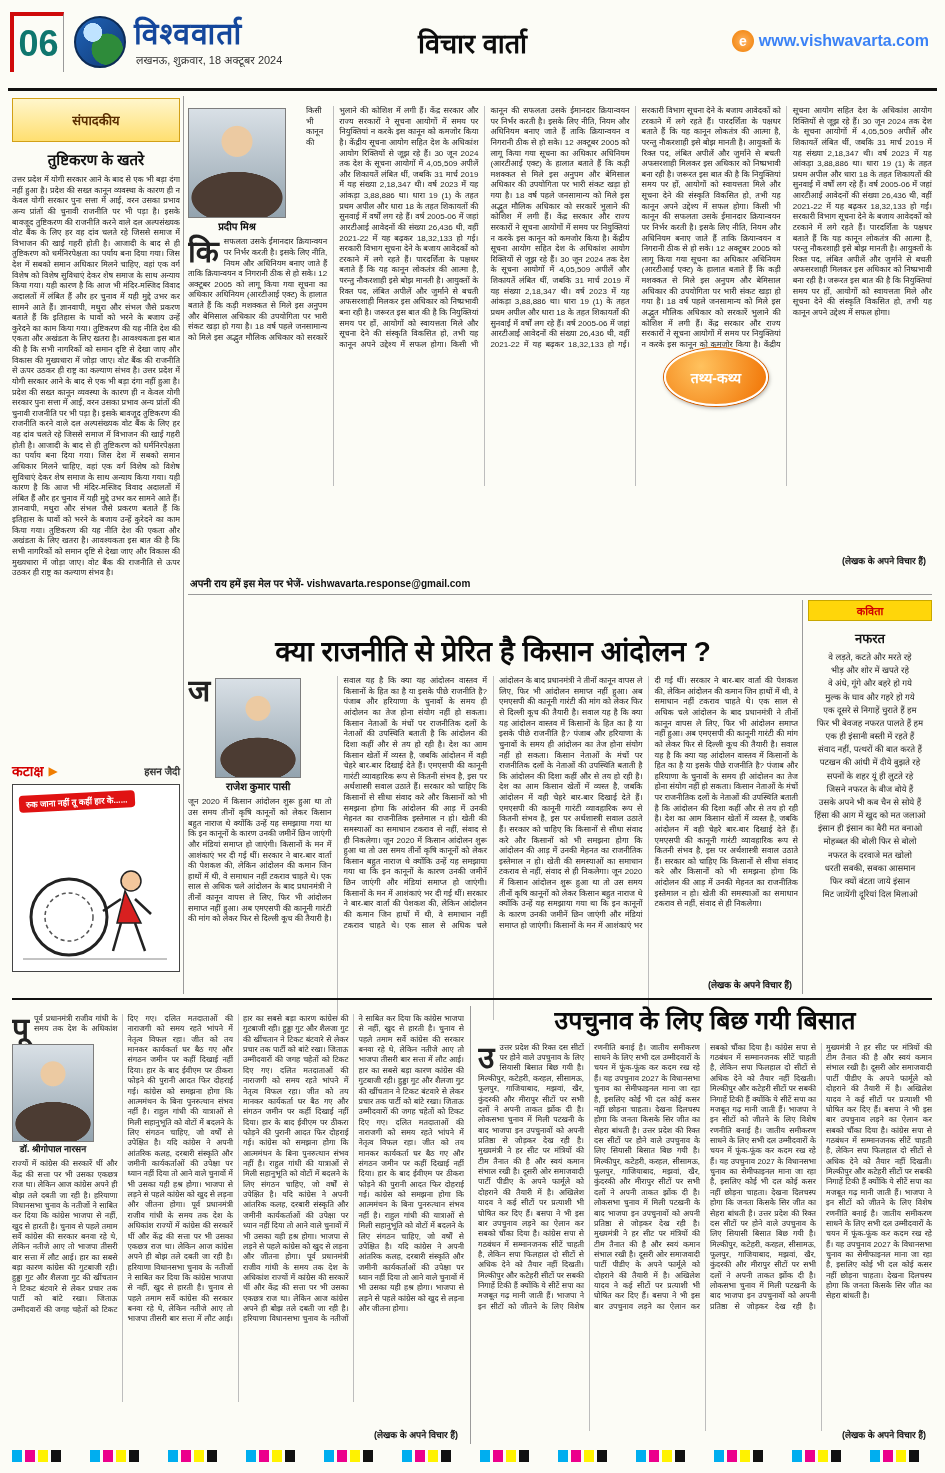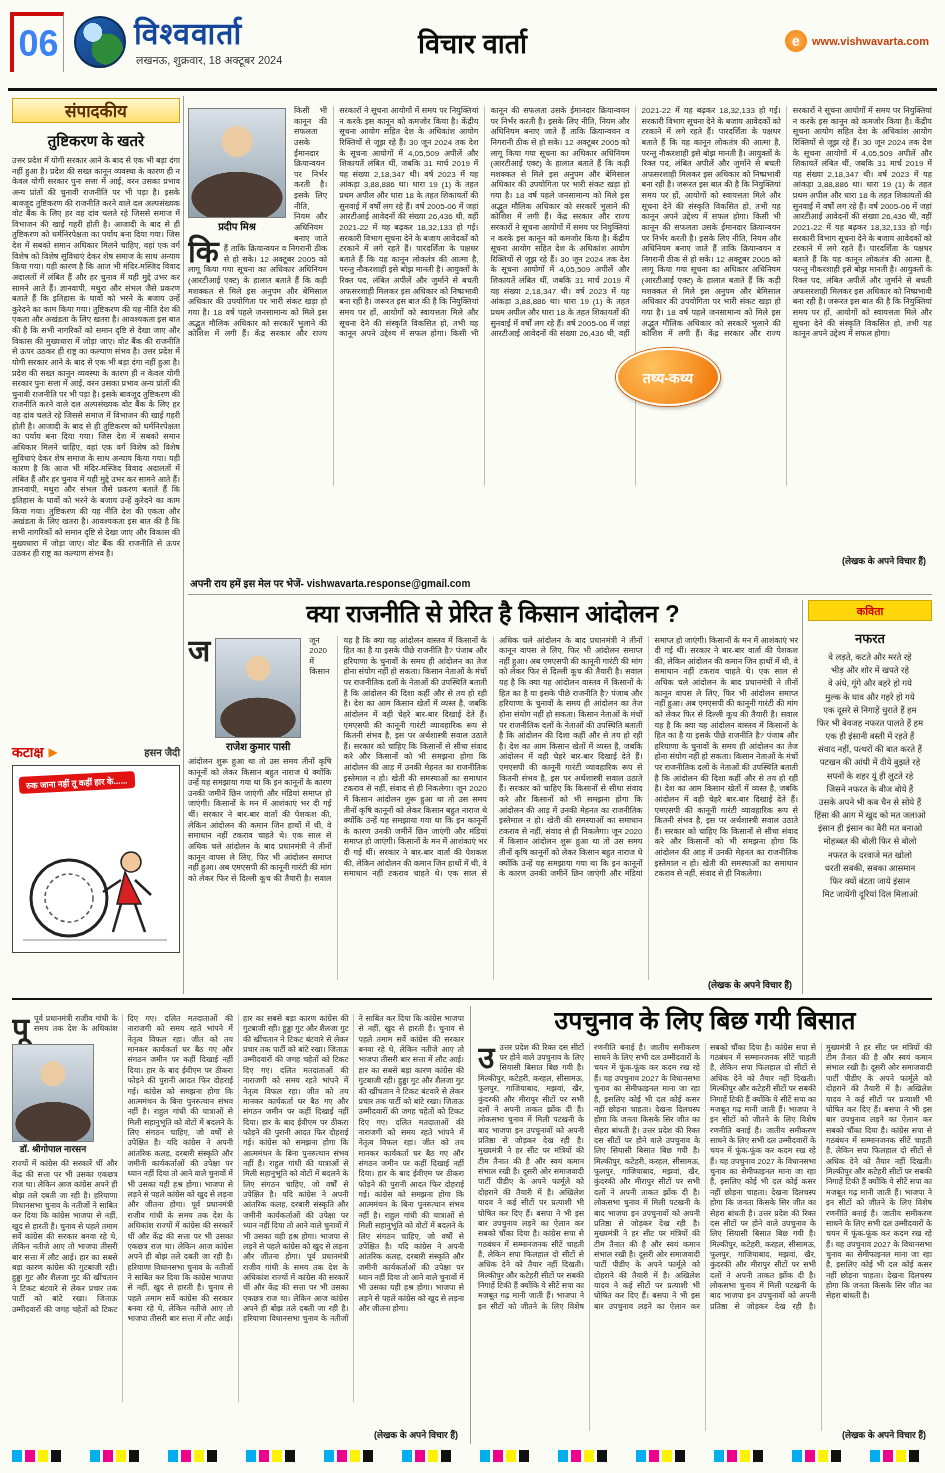--- a/index.html
+++ b/index.html
@@ -4,60 +4,60 @@
 <style>
   * { margin:0; padding:0; box-sizing:border-box; }
   body { background:#e8e8e4; font-family:"Liberation Sans", sans-serif; }
   #page { position:relative; width:945px; height:1473px; margin:0 auto;
           background:#fcfcf6; color:#161616; overflow:hidden; }
 
   
   .pageno { position:absolute; left:10px; top:12px; width:54px; height:60px;
             border-left:4px solid #cf0a0a; border-top:4px solid #cf0a0a;
             border-right:1px solid #9a9a9a; display:flex; align-items:center; justify-content:center;
-            font-size:36px; font-weight:bold; color:#3b82f6; }
+            font-size:36px; font-weight:bold; color:#0f766e; }
   .logo { position:absolute; left:74px; top:16px; width:52px; height:52px; border-radius:50%;
           background: radial-gradient(circle at 35% 30%, #bfe3ff 0 20%, transparent 21%),
                       radial-gradient(circle at 65% 65%, #2e8b3a 0 35%, transparent 36%),
                       linear-gradient(135deg,#1f63b8,#123a75);
           border:2px solid #0d2c57; }
   .masthead { position:absolute; left:134px; top:12px; font-size:30px; font-weight:bold;
               color:#14479c; letter-spacing:1px; }
   .dateline { position:absolute; left:136px; top:52px; font-size:11px; color:#333; }
   .page-section-title { position:absolute; left:0; right:0; top:24px; text-align:center;
               font-size:27px; font-weight:bold; color:#0c0c0c; }
   .weburl { position:absolute; right:16px; top:30px; display:flex; align-items:center; gap:5px; }
   .e-badge { width:22px; height:22px; border-radius:50%; background:radial-gradient(#ffb25e,#ef7d00);
              color:#fff; font-weight:bold; font-size:14px; display:flex; align-items:center; justify-content:center; }
-  .weburl span.url { font-size:11px; font-weight:bold; color:#c2410c; }
+  .weburl span.url { font-size:16px; font-weight:bold; color:#3b82f6; }
   .hline { position:absolute; background:#111; }
   .vline { position:absolute; background:#9b9b9b; width:1px; }
 
   
   .headline { text-align:center; font-weight:bold; color:#0a0a0a; line-height:1.15; }
   .body-cols { font-size:8px; line-height:1.33; text-align:justify; color:#1d1d1d;
                column-gap:12px; column-rule:1px solid #bdbdbd; overflow:hidden; }
   .dropcap { float:left; font-size:30px; line-height:0.85; font-weight:bold; padding:2px 5px 0 0; color:#222; }
-  .photo-wrap { float:left; margin:2px 8px 4px 0; text-align:center; }
+  .photo-wrap { float:left; margin:2px 20px 4px 0; text-align:center; }
   .photo { border:1px solid #7d7d7d;
            background:
              radial-gradient(circle at 50% 30%, #eccaa2 0 15px, rgba(0,0,0,0) 16px),
              radial-gradient(ellipse 46px 26px at 50% 82%, #4c3c33 0 98%, rgba(0,0,0,0) 100%),
              linear-gradient(#d9e0e6,#93a3ae); }
   .photo.sm { background:
              radial-gradient(circle at 50% 30%, #eccaa2 0 12px, rgba(0,0,0,0) 13px),
              radial-gradient(ellipse 38px 22px at 50% 82%, #4c3c33 0 98%, rgba(0,0,0,0) 100%),
              linear-gradient(#d9e0e6,#93a3ae); }
   .byline { font-size:10px; font-weight:bold; color:#111; margin-top:2px; }
   .footnote { position:absolute; font-size:9px; font-weight:bold; color:#111;
               background:rgba(252,252,246,.95); padding:1px 4px; }
 
   
   .ed-label { background:linear-gradient(#fff6cc,#ffdf70); border:1px solid #d2a017;
-              color:#5a2d00; font-weight:bold; font-size:17px; text-align:center; padding:0 0; }
+              color:#5a2d00; font-weight:bold; font-size:13px; text-align:center; padding:12px 0; }
   .ed-title { font-size:15px; font-weight:bold; text-align:center; margin:7px 0 6px; color:#101010; }
   .ed-body { font-size:8px; line-height:1.33; text-align:justify; color:#1d1d1d; height:586px; overflow:hidden; }
 
   
   .kataksh-head { display:flex; align-items:center; gap:5px; }
   .kataksh-label { color:#d40000; font-weight:bold; font-size:14px; }
   .kataksh-arrow { color:#f07d00; font-size:12px; }
   .kataksh-author { margin-left:auto; font-size:10px; font-weight:bold; color:#333; }
   .cartoon { position:relative; border:1.5px solid #444; background:#fff; height:188px; margin-top:4px; }
   .ribbon { position:absolute; top:8px; left:6px; background:#e01212; color:#fff; font-size:8.5px;
@@ -133,29 +133,29 @@
 
   <div style="position:absolute; left:188px; top:96px; width:744px; height:494px;">
     <div class="body-cols" style="column-count:5; height:380px; margin-top:10px;">
       <span class="photo-wrap">
         <span class="photo" style="display:block; width:98px; height:110px;"></span>
         <span class="byline" style="display:block;">प्रदीप मिश्र</span>
       </span>
       <span class="dropcap">कि</span>
       <span>किसी भी कानून की सफलता उसके ईमानदार क्रियान्वयन पर निर्भर करती है। इसके लिए नीति, नियम और अधिनियम बनाए जाते हैं ताकि क्रियान्वयन व निगरानी ठीक से हो सके। 12 अक्टूबर 2005 को लागू किया गया सूचना का अधिकार अधिनियम (आरटीआई एक्ट) के हालात बताते हैं कि कड़ी मशक्कत से मिले इस अनुपम और बेमिसाल अधिकार की उपयोगिता पर भारी संकट खड़ा हो गया है। 18 वर्ष पहले जनसामान्य को मिले इस अद्भुत मौलिक अधिकार को सरकारें भुलाने की कोशिश में लगी हैं। केंद्र सरकार और राज्य सरकारों ने सूचना आयोगों में समय पर नियुक्तियां न करके इस कानून को कमजोर किया है। केंद्रीय सूचना आयोग सहित देश के अधिकांश आयोग रिक्तियों से जूझ रहे हैं। 30 जून 2024 तक देश के सूचना आयोगों में 4,05,509 अपीलें और शिकायतें लंबित थीं, जबकि 31 मार्च 2019 में यह संख्या 2,18,347 थी। वर्ष 2023 में यह आंकड़ा 3,88,886 था। धारा 19 (1) के तहत प्रथम अपील और धारा 18 के तहत शिकायतों की सुनवाई में वर्षों लग रहे हैं। वर्ष 2005-06 में जहां आरटीआई आवेदनों की संख्या 26,436 थी, वहीं 2021-22 में यह बढ़कर 18,32,133 हो गई। सरकारी विभाग सूचना देने के बजाय आवेदकों को टरकाने में लगे रहते हैं। पारदर्शिता के पक्षधर बताते हैं कि यह कानून लोकतंत्र की आत्मा है, परन्तु नौकरशाही इसे बोझ मानती है। आयुक्तों के रिक्त पद, लंबित अपीलें और जुर्माने से बचती अफसरशाही मिलकर इस अधिकार को निष्प्रभावी बना रही है। जरूरत इस बात की है कि नियुक्तियां समय पर हों, आयोगों को स्वायत्तता मिले और सूचना देने की संस्कृति विकसित हो, तभी यह कानून अपने उद्देश्य में सफल होगा। किसी भी कानून की सफलता उसके ईमानदार क्रियान्वयन पर निर्भर करती है। इसके लिए नीति, नियम और अधिनियम बनाए जाते हैं ताकि क्रियान्वयन व निगरानी ठीक से हो सके। 12 अक्टूबर 2005 को लागू किया गया सूचना का अधिकार अधिनियम (आरटीआई एक्ट) के हालात बताते हैं कि कड़ी मशक्कत से मिले इस अनुपम और बेमिसाल अधिकार की उपयोगिता पर भारी संकट खड़ा हो गया है। 18 वर्ष पहले जनसामान्य को मिले इस अद्भुत मौलिक अधिकार को सरकारें भुलाने की कोशिश में लगी हैं। केंद्र सरकार और राज्य सरकारों ने सूचना आयोगों में समय पर नियुक्तियां न करके इस कानून को कमजोर किया है। केंद्रीय सूचना आयोग सहित देश के अधिकांश आयोग रिक्तियों से जूझ रहे हैं। 30 जून 2024 तक देश के सूचना आयोगों में 4,05,509 अपीलें और शिकायतें लंबित थीं, जबकि 31 मार्च 2019 में यह संख्या 2,18,347 थी। वर्ष 2023 में यह आंकड़ा 3,88,886 था। धारा 19 (1) के तहत प्रथम अपील और धारा 18 के तहत शिकायतों की सुनवाई में वर्षों लग रहे हैं। वर्ष 2005-06 में जहां आरटीआई आवेदनों की संख्या 26,436 थी, वहीं 2021-22 में यह बढ़कर 18,32,133 हो गई। सरकारी विभाग सूचना देने के बजाय आवेदकों को टरकाने में लगे रहते हैं। पारदर्शिता के पक्षधर बताते हैं कि यह कानून लोकतंत्र की आत्मा है, परन्तु नौकरशाही इसे बोझ मानती है। आयुक्तों के रिक्त पद, लंबित अपीलें और जुर्माने से बचती अफसरशाही मिलकर इस अधिकार को निष्प्रभावी बना रही है। जरूरत इस बात की है कि नियुक्तियां समय पर हों, आयोगों को स्वायत्तता मिले और सूचना देने की संस्कृति विकसित हो, तभी यह कानून अपने उद्देश्य में सफल होगा। किसी भी कानून की सफलता उसके ईमानदार क्रियान्वयन पर निर्भर करती है। इसके लिए नीति, नियम और अधिनियम बनाए जाते हैं ताकि क्रियान्वयन व निगरानी ठीक से हो सके। 12 अक्टूबर 2005 को लागू किया गया सूचना का अधिकार अधिनियम (आरटीआई एक्ट) के हालात बताते हैं कि कड़ी मशक्कत से मिले इस अनुपम और बेमिसाल अधिकार की उपयोगिता पर भारी संकट खड़ा हो गया है। 18 वर्ष पहले जनसामान्य को मिले इस अद्भुत मौलिक अधिकार को सरकारें भुलाने की कोशिश में लगी हैं। केंद्र सरकार और राज्य सरकारों ने सूचना आयोगों में समय पर नियुक्तियां न करके इस कानून को कमजोर किया है। केंद्रीय सूचना आयोग सहित देश के अधिकांश आयोग रिक्तियों से जूझ रहे हैं। 30 जून 2024 तक देश के सूचना आयोगों में 4,05,509 अपीलें और शिकायतें लंबित थीं, जबकि 31 मार्च 2019 में यह संख्या 2,18,347 थी। वर्ष 2023 में यह आंकड़ा 3,88,886 था। धारा 19 (1) के तहत प्रथम अपील और धारा 18 के तहत शिकायतों की सुनवाई में वर्षों लग रहे हैं। वर्ष 2005-06 में जहां आरटीआई आवेदनों की संख्या 26,436 थी, वहीं 2021-22 में यह बढ़कर 18,32,133 हो गई। सरकारी विभाग सूचना देने के बजाय आवेदकों को टरकाने में लगे रहते हैं। पारदर्शिता के पक्षधर बताते हैं कि यह कानून लोकतंत्र की आत्मा है, परन्तु नौकरशाही इसे बोझ मानती है। आयुक्तों के रिक्त पद, लंबित अपीलें और जुर्माने से बचती अफसरशाही मिलकर इस अधिकार को निष्प्रभावी बना रही है। जरूरत इस बात की है कि नियुक्तियां समय पर हों, आयोगों को स्वायत्तता मिले और सूचना देने की संस्कृति विकसित हो, तभी यह कानून अपने उद्देश्य में सफल होगा।</span>
     </div>
-    <div class="fact-badge" style="left:428px; top:252px;">तथ्य-कथ्य</div>
+    <div class="fact-badge" style="left:476px; top:252px;">तथ्य-कथ्य</div>
     <div class="footnote" style="right:2px; bottom:22px;">(लेखक के अपने विचार हैं)</div>
     <div class="email-line">अपनी राय हमें इस मेल पर भेजें- vishwavarta.response@gmail.com</div>
   </div>
 
   <div class="hline" style="left:188px; right:13px; top:594px; height:1px; background:#999;"></div>
 
   <div style="position:absolute; left:188px; top:600px; width:610px; height:394px;">
-    <div class="headline" style="font-size:24px;">क्या राजनीति से प्रेरित है किसान आंदोलन ?</div>
+    <div class="headline" style="font-size:28px;margin-top:36px;">क्या राजनीति से प्रेरित है किसान आंदोलन ?</div>
     <div class="body-cols" style="column-count:4; height:344px; margin-top:8px;">
       <span class="dropcap">ज</span>
       <span class="photo-wrap">
         <span class="photo sm" style="display:block; width:86px; height:100px;"></span>
         <span class="byline" style="display:block;">राजेश कुमार पासी</span>
       </span>
       <span>जून 2020 में किसान आंदोलन शुरू हुआ था तो उस समय तीनों कृषि कानूनों को लेकर किसान बहुत नाराज थे क्योंकि उन्हें यह समझाया गया था कि इन कानूनों के कारण उनकी जमीनें छिन जाएंगी और मंडियां समाप्त हो जाएंगी। किसानों के मन में आशंकाएं भर दी गई थीं। सरकार ने बार-बार वार्ता की पेशकश की, लेकिन आंदोलन की कमान जिन हाथों में थी, वे समाधान नहीं टकराव चाहते थे। एक साल से अधिक चले आंदोलन के बाद प्रधानमंत्री ने तीनों कानून वापस ले लिए, फिर भी आंदोलन समाप्त नहीं हुआ। अब एमएसपी की कानूनी गारंटी की मांग को लेकर फिर से दिल्ली कूच की तैयारी है। सवाल यह है कि क्या यह आंदोलन वास्तव में किसानों के हित का है या इसके पीछे राजनीति है? पंजाब और हरियाणा के चुनावों के समय ही आंदोलन का तेज होना संयोग नहीं हो सकता। किसान नेताओं के मंचों पर राजनीतिक दलों के नेताओं की उपस्थिति बताती है कि आंदोलन की दिशा कहीं और से तय हो रही है। देश का आम किसान खेतों में व्यस्त है, जबकि आंदोलन में वही चेहरे बार-बार दिखाई देते हैं। एमएसपी की कानूनी गारंटी व्यावहारिक रूप से कितनी संभव है, इस पर अर्थशास्त्री सवाल उठाते हैं। सरकार को चाहिए कि किसानों से सीधा संवाद करे और किसानों को भी समझना होगा कि आंदोलन की आड़ में उनकी मेहनत का राजनीतिक इस्तेमाल न हो। खेती की समस्याओं का समाधान टकराव से नहीं, संवाद से ही निकलेगा। जून 2020 में किसान आंदोलन शुरू हुआ था तो उस समय तीनों कृषि कानूनों को लेकर किसान बहुत नाराज थे क्योंकि उन्हें यह समझाया गया था कि इन कानूनों के कारण उनकी जमीनें छिन जाएंगी और मंडियां समाप्त हो जाएंगी। किसानों के मन में आशंकाएं भर दी गई थीं। सरकार ने बार-बार वार्ता की पेशकश की, लेकिन आंदोलन की कमान जिन हाथों में थी, वे समाधान नहीं टकराव चाहते थे। एक साल से अधिक चले आंदोलन के बाद प्रधानमंत्री ने तीनों कानून वापस ले लिए, फिर भी आंदोलन समाप्त नहीं हुआ। अब एमएसपी की कानूनी गारंटी की मांग को लेकर फिर से दिल्ली कूच की तैयारी है। सवाल यह है कि क्या यह आंदोलन वास्तव में किसानों के हित का है या इसके पीछे राजनीति है? पंजाब और हरियाणा के चुनावों के समय ही आंदोलन का तेज होना संयोग नहीं हो सकता। किसान नेताओं के मंचों पर राजनीतिक दलों के नेताओं की उपस्थिति बताती है कि आंदोलन की दिशा कहीं और से तय हो रही है। देश का आम किसान खेतों में व्यस्त है, जबकि आंदोलन में वही चेहरे बार-बार दिखाई देते हैं। एमएसपी की कानूनी गारंटी व्यावहारिक रूप से कितनी संभव है, इस पर अर्थशास्त्री सवाल उठाते हैं। सरकार को चाहिए कि किसानों से सीधा संवाद करे और किसानों को भी समझना होगा कि आंदोलन की आड़ में उनकी मेहनत का राजनीतिक इस्तेमाल न हो। खेती की समस्याओं का समाधान टकराव से नहीं, संवाद से ही निकलेगा। जून 2020 में किसान आंदोलन शुरू हुआ था तो उस समय तीनों कृषि कानूनों को लेकर किसान बहुत नाराज थे क्योंकि उन्हें यह समझाया गया था कि इन कानूनों के कारण उनकी जमीनें छिन जाएंगी और मंडियां समाप्त हो जाएंगी। किसानों के मन में आशंकाएं भर दी गई थीं। सरकार ने बार-बार वार्ता की पेशकश की, लेकिन आंदोलन की कमान जिन हाथों में थी, वे समाधान नहीं टकराव चाहते थे। एक साल से अधिक चले आंदोलन के बाद प्रधानमंत्री ने तीनों कानून वापस ले लिए, फिर भी आंदोलन समाप्त नहीं हुआ। अब एमएसपी की कानूनी गारंटी की मांग को लेकर फिर से दिल्ली कूच की तैयारी है। सवाल यह है कि क्या यह आंदोलन वास्तव में किसानों के हित का है या इसके पीछे राजनीति है? पंजाब और हरियाणा के चुनावों के समय ही आंदोलन का तेज होना संयोग नहीं हो सकता। किसान नेताओं के मंचों पर राजनीतिक दलों के नेताओं की उपस्थिति बताती है कि आंदोलन की दिशा कहीं और से तय हो रही है। देश का आम किसान खेतों में व्यस्त है, जबकि आंदोलन में वही चेहरे बार-बार दिखाई देते हैं। एमएसपी की कानूनी गारंटी व्यावहारिक रूप से कितनी संभव है, इस पर अर्थशास्त्री सवाल उठाते हैं। सरकार को चाहिए कि किसानों से सीधा संवाद करे और किसानों को भी समझना होगा कि आंदोलन की आड़ में उनकी मेहनत का राजनीतिक इस्तेमाल न हो। खेती की समस्याओं का समाधान टकराव से नहीं, संवाद से ही निकलेगा।</span>
     </div>
     <div class="footnote" style="right:2px; bottom:2px;">(लेखक के अपने विचार हैं)</div>
   </div>

